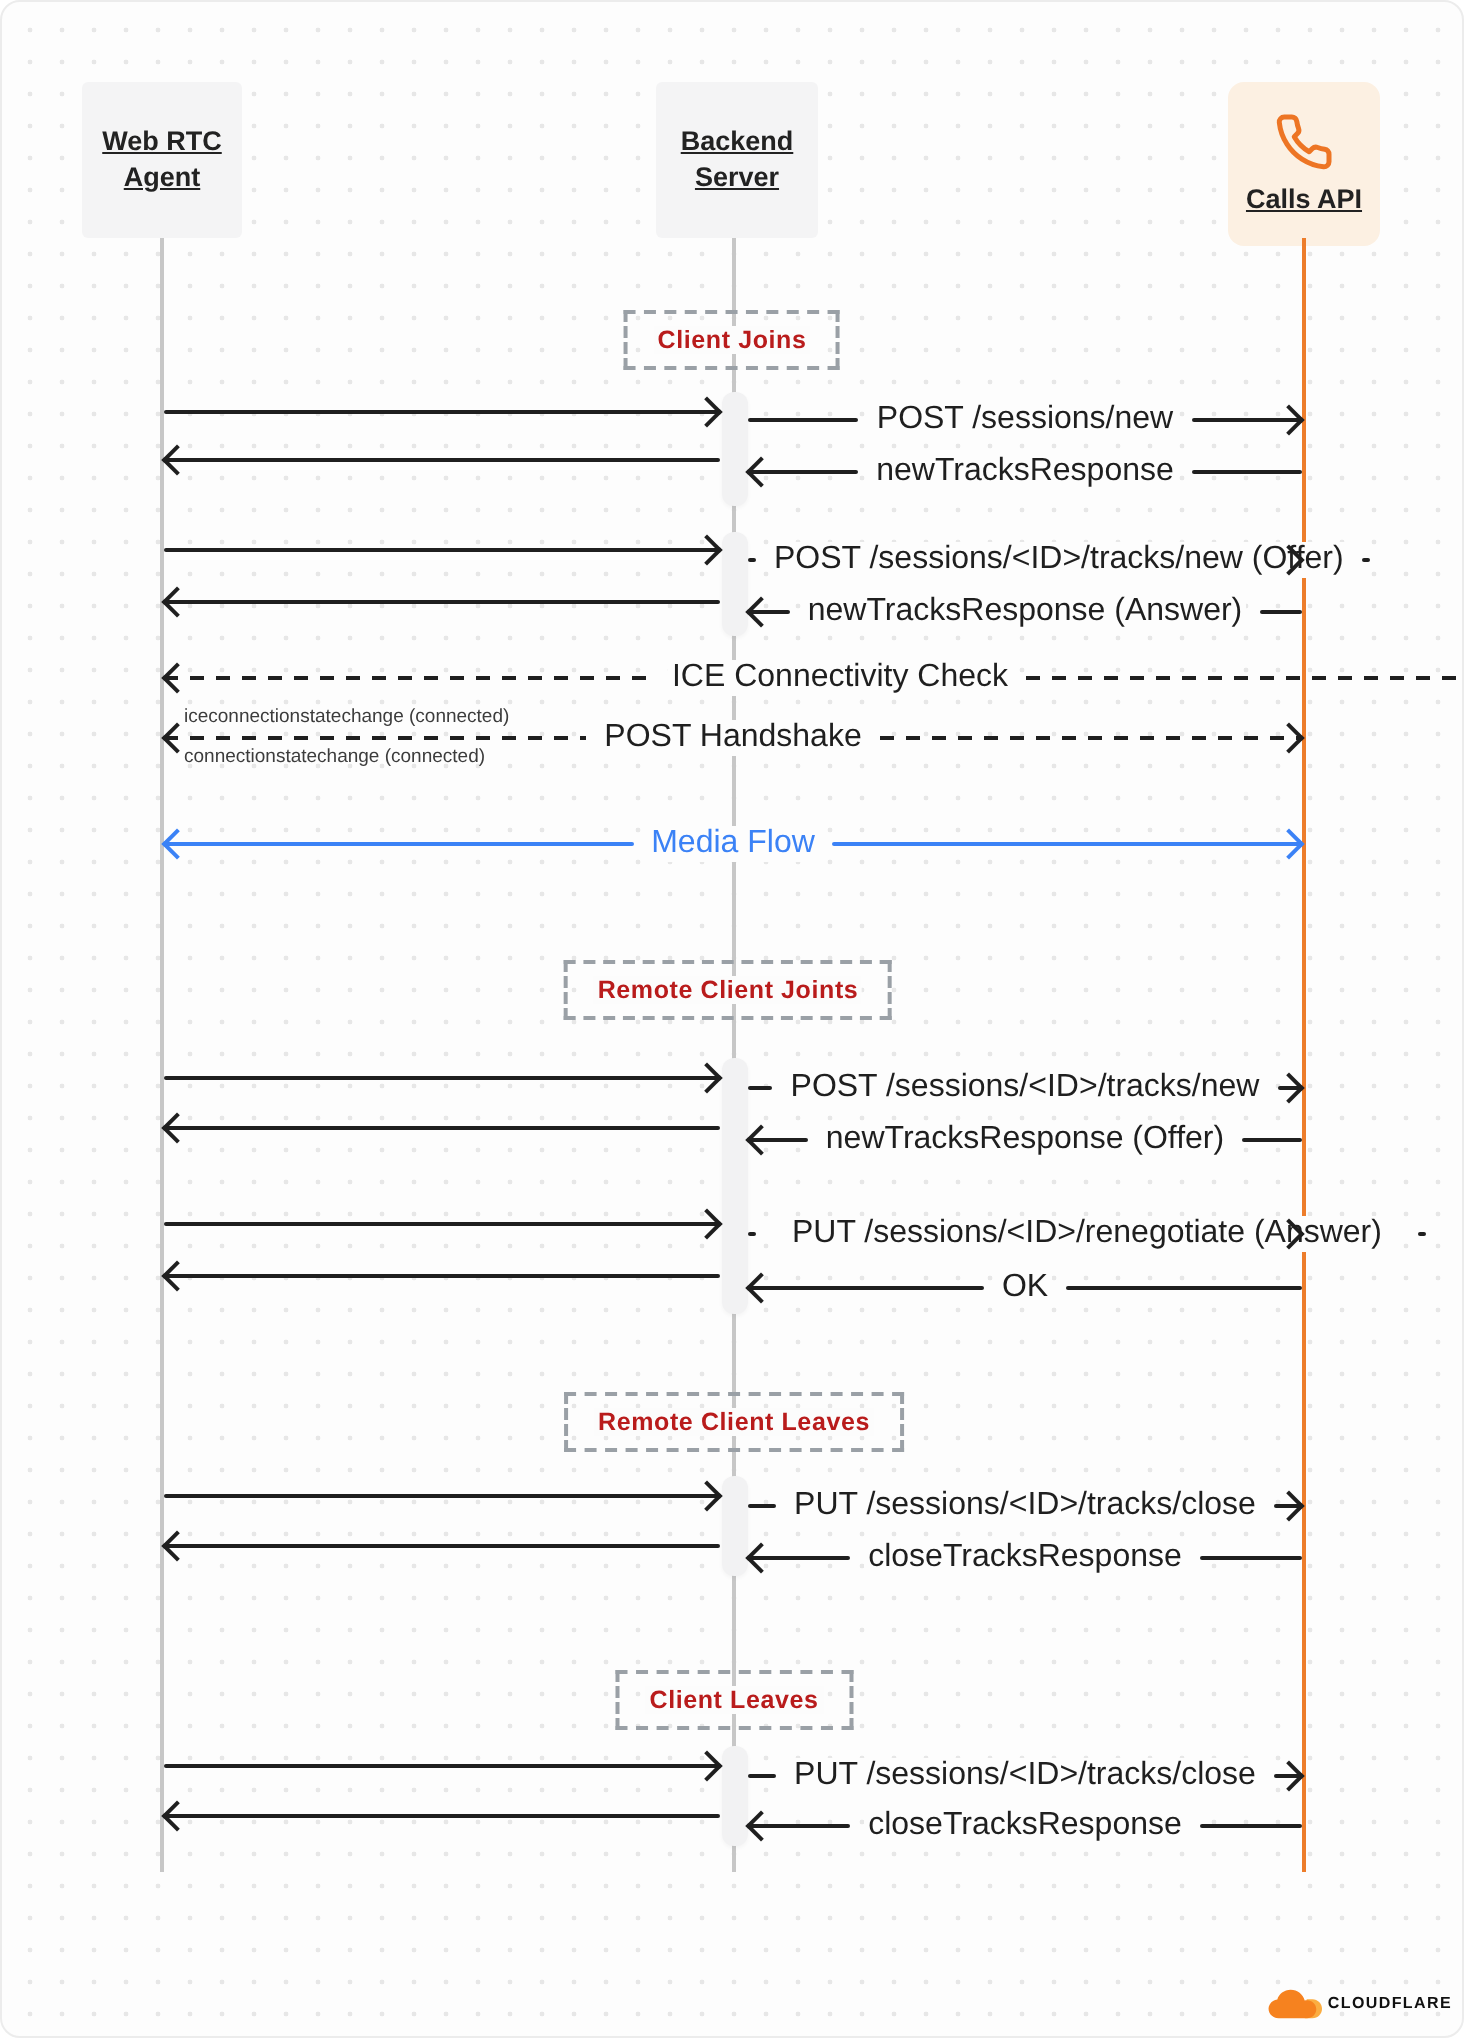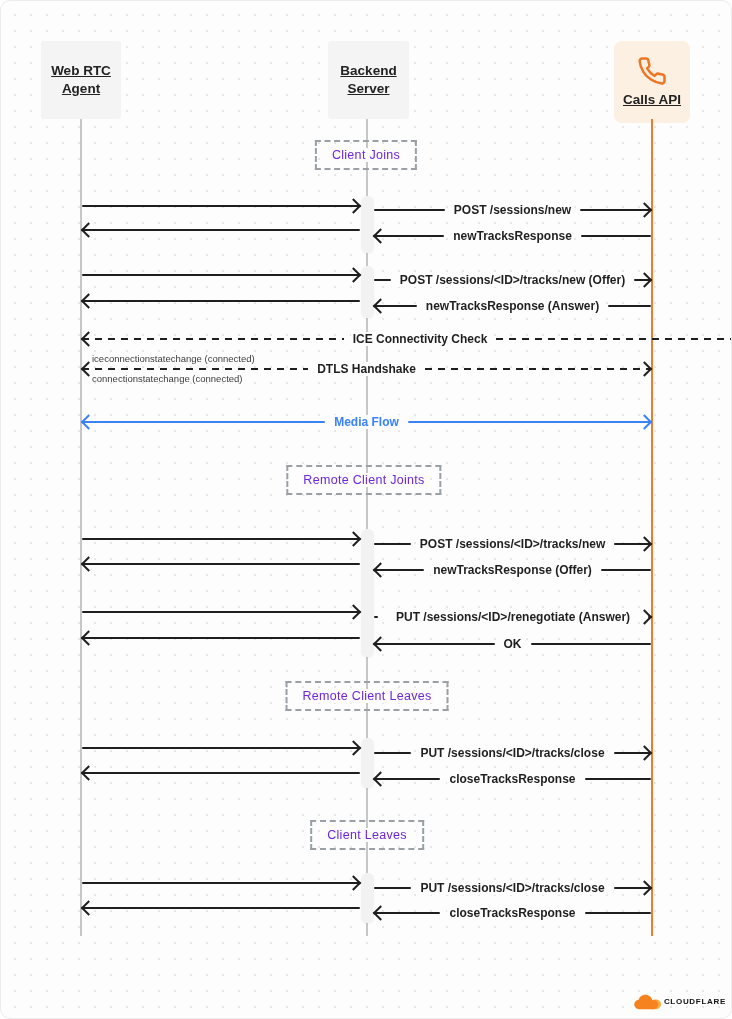--- a/index.html
+++ b/index.html
@@ -30,36 +30,36 @@
   .lifeline.calls{left:650px;background:#ED7D2B;}
   
   .activation{
     position:absolute;left:360px;width:13px;background:#F2F2F3;border-radius:6px;z-index:2;
     box-shadow:0 1px 2px rgba(0,0,0,0.04);
   }
   
   .section{
     position:absolute;transform:translate(-50%,-50%);z-index:3;
     border:2px dashed #9AA0A6;padding:6px 13px;white-space:nowrap;
-    color:#6d28d9;font-size:12.5px;font-weight:400;letter-spacing:.3px;
+    color:#b91c1c;font-size:12.5px;font-weight:700;letter-spacing:.3px;margin-top:15px;
   }
   .section span{background:#FCFCFC;padding:0 2px;}
   
   .msg{
     position:absolute;height:24px;display:flex;align-items:center;gap:7px;
     color:#1F1F1F;z-index:3;
   }
   .msg .seg{flex:1;height:2.5px;background:currentColor;border-radius:2px;min-width:4px;}
   .msg.dashed .seg{
     background:repeating-linear-gradient(90deg,currentColor 0 7px,transparent 7px 13px);
     border-radius:0;
   }
   .msg.media{color:#3b82f6;}
   .msg .lbl{
-    font-weight:bold;font-size:12px;line-height:1;white-space:nowrap;
+    font-weight:normal;font-size:16px;line-height:1;white-space:nowrap;
     background:#FDFDFD;padding:1px 2px;
   }
   .chev{
     position:absolute;width:9px;height:9px;top:50%;
     border-top:2.5px solid currentColor;border-right:2.5px solid currentColor;
   }
   .chev.r{right:1px;transform:translateY(-50%) rotate(45deg);}
   .chev.l{left:1px;transform:translateY(-50%) rotate(-135deg);}
   .note{position:absolute;font-size:9.5px;color:#3C3C3C;white-space:nowrap;z-index:3;}
   
@@ -147,21 +147,21 @@
       <div class="msg dashed" style="left: 81px; width: 676px; top: 326px;">
         <span class="seg"></span>
         <span class="lbl">ICE Connectivity Check</span>
         <span class="seg"></span>
         <span class="chev r"></span>
         <span class="chev l"></span>
       </div>
       <div class="note" style="left: 91px; top: 342px; margin-top: 10px;">iceconnectionstatechange (connected)</div>
       <div class="msg dashed" style="left: 81px; width: 569px; top: 356px;">
         <span class="seg"></span>
-        <span class="lbl">DTLS Handshake</span>
+        <span class="lbl">POST Handshake</span>
         <span class="seg"></span>
         <span class="chev r"></span>
         <span class="chev l"></span>
       </div>
       <div class="note" style="left: 91px; top: 372px;">connectionstatechange (connected)</div>
       <div class="msg media" style="left: 81px; width: 569px; top: 409px;">
         <span class="seg"></span>
         <span class="lbl">Media Flow</span>
         <span class="seg"></span>
         <span class="chev r"></span>

